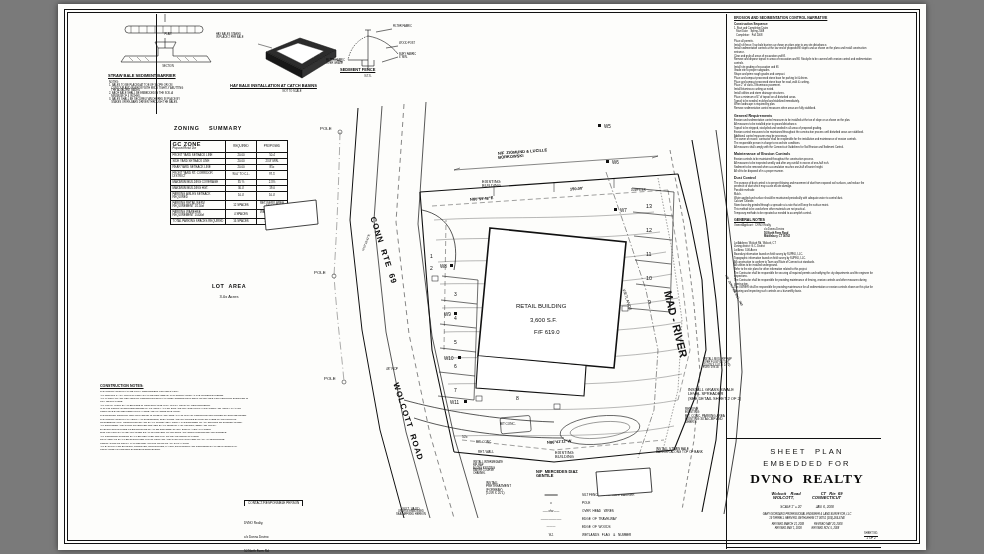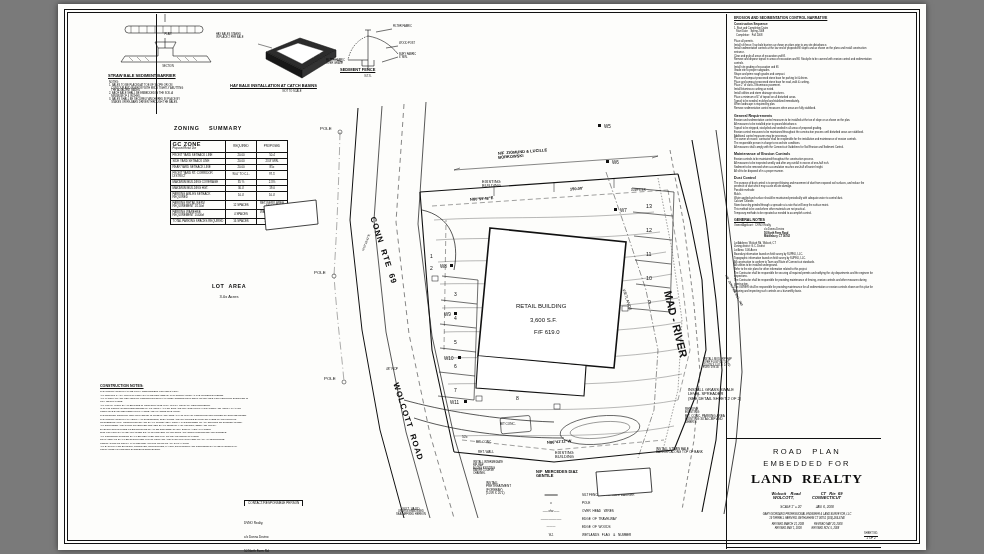--- a/index.html
+++ b/index.html
@@ -578,23 +578,23 @@
       <p>Topographic information based on field survey by SUPELI, LLC.</p>
       <p>All construction to conform to Town and State of Connecticut standards.</p>
       <p>All utilities to be installed underground.</p>
       <p>Refer to the site plans for other information related to this project.</p>
       <p>The Contractor shall be responsible for securing all required permits and notifying the city departments and the engineer for inspections.</p>
       <p>The Contractor shall be responsible for providing maintenance of fencing, erosion controls and other measures during construction.</p>
       <p>The OWNER shall be responsible for providing maintenance for all sedimentation or erosion controls shown on this plan for cleaning and inspecting such controls on a bi-monthly basis.</p>
     </div>
 
     <div class="abs" style="left:676px;top:440px;width:146px;text-align:center;">
-      <div class="txt title-md" style="margin-top:4px;">ROAD  PLAN</div>
+      <div class="txt title-md" style="margin-top:4px;">SHEET  PLAN</div>
       <div class="txt title-md" style="margin-top:4px;">EMBEDDED FOR</div>
-      <div class="txt title-lg" style="margin-top:4px;">LAND  REALTY</div>
+      <div class="txt title-lg" style="margin-top:4px;">DVNO  REALTY</div>
       <div style="display:flex;justify-content:center;gap:20px;margin-top:5px;">
         <span class="txt sm ital bold">Wolcott    Road</span>
         <span class="txt sm ital bold">CT   Rte  69</span>
       </div>
       <div style="display:flex;justify-content:center;gap:18px;">
         <span class="txt sm ital bold">WOLCOTT,</span>
         <span class="txt sm ital bold">CONNECTICUT</span>
       </div>
       <div style="display:flex;justify-content:center;gap:14px;margin-top:5px;">
         <span class="txt tiny2 ital">SCALE 1" = 20'</span>

